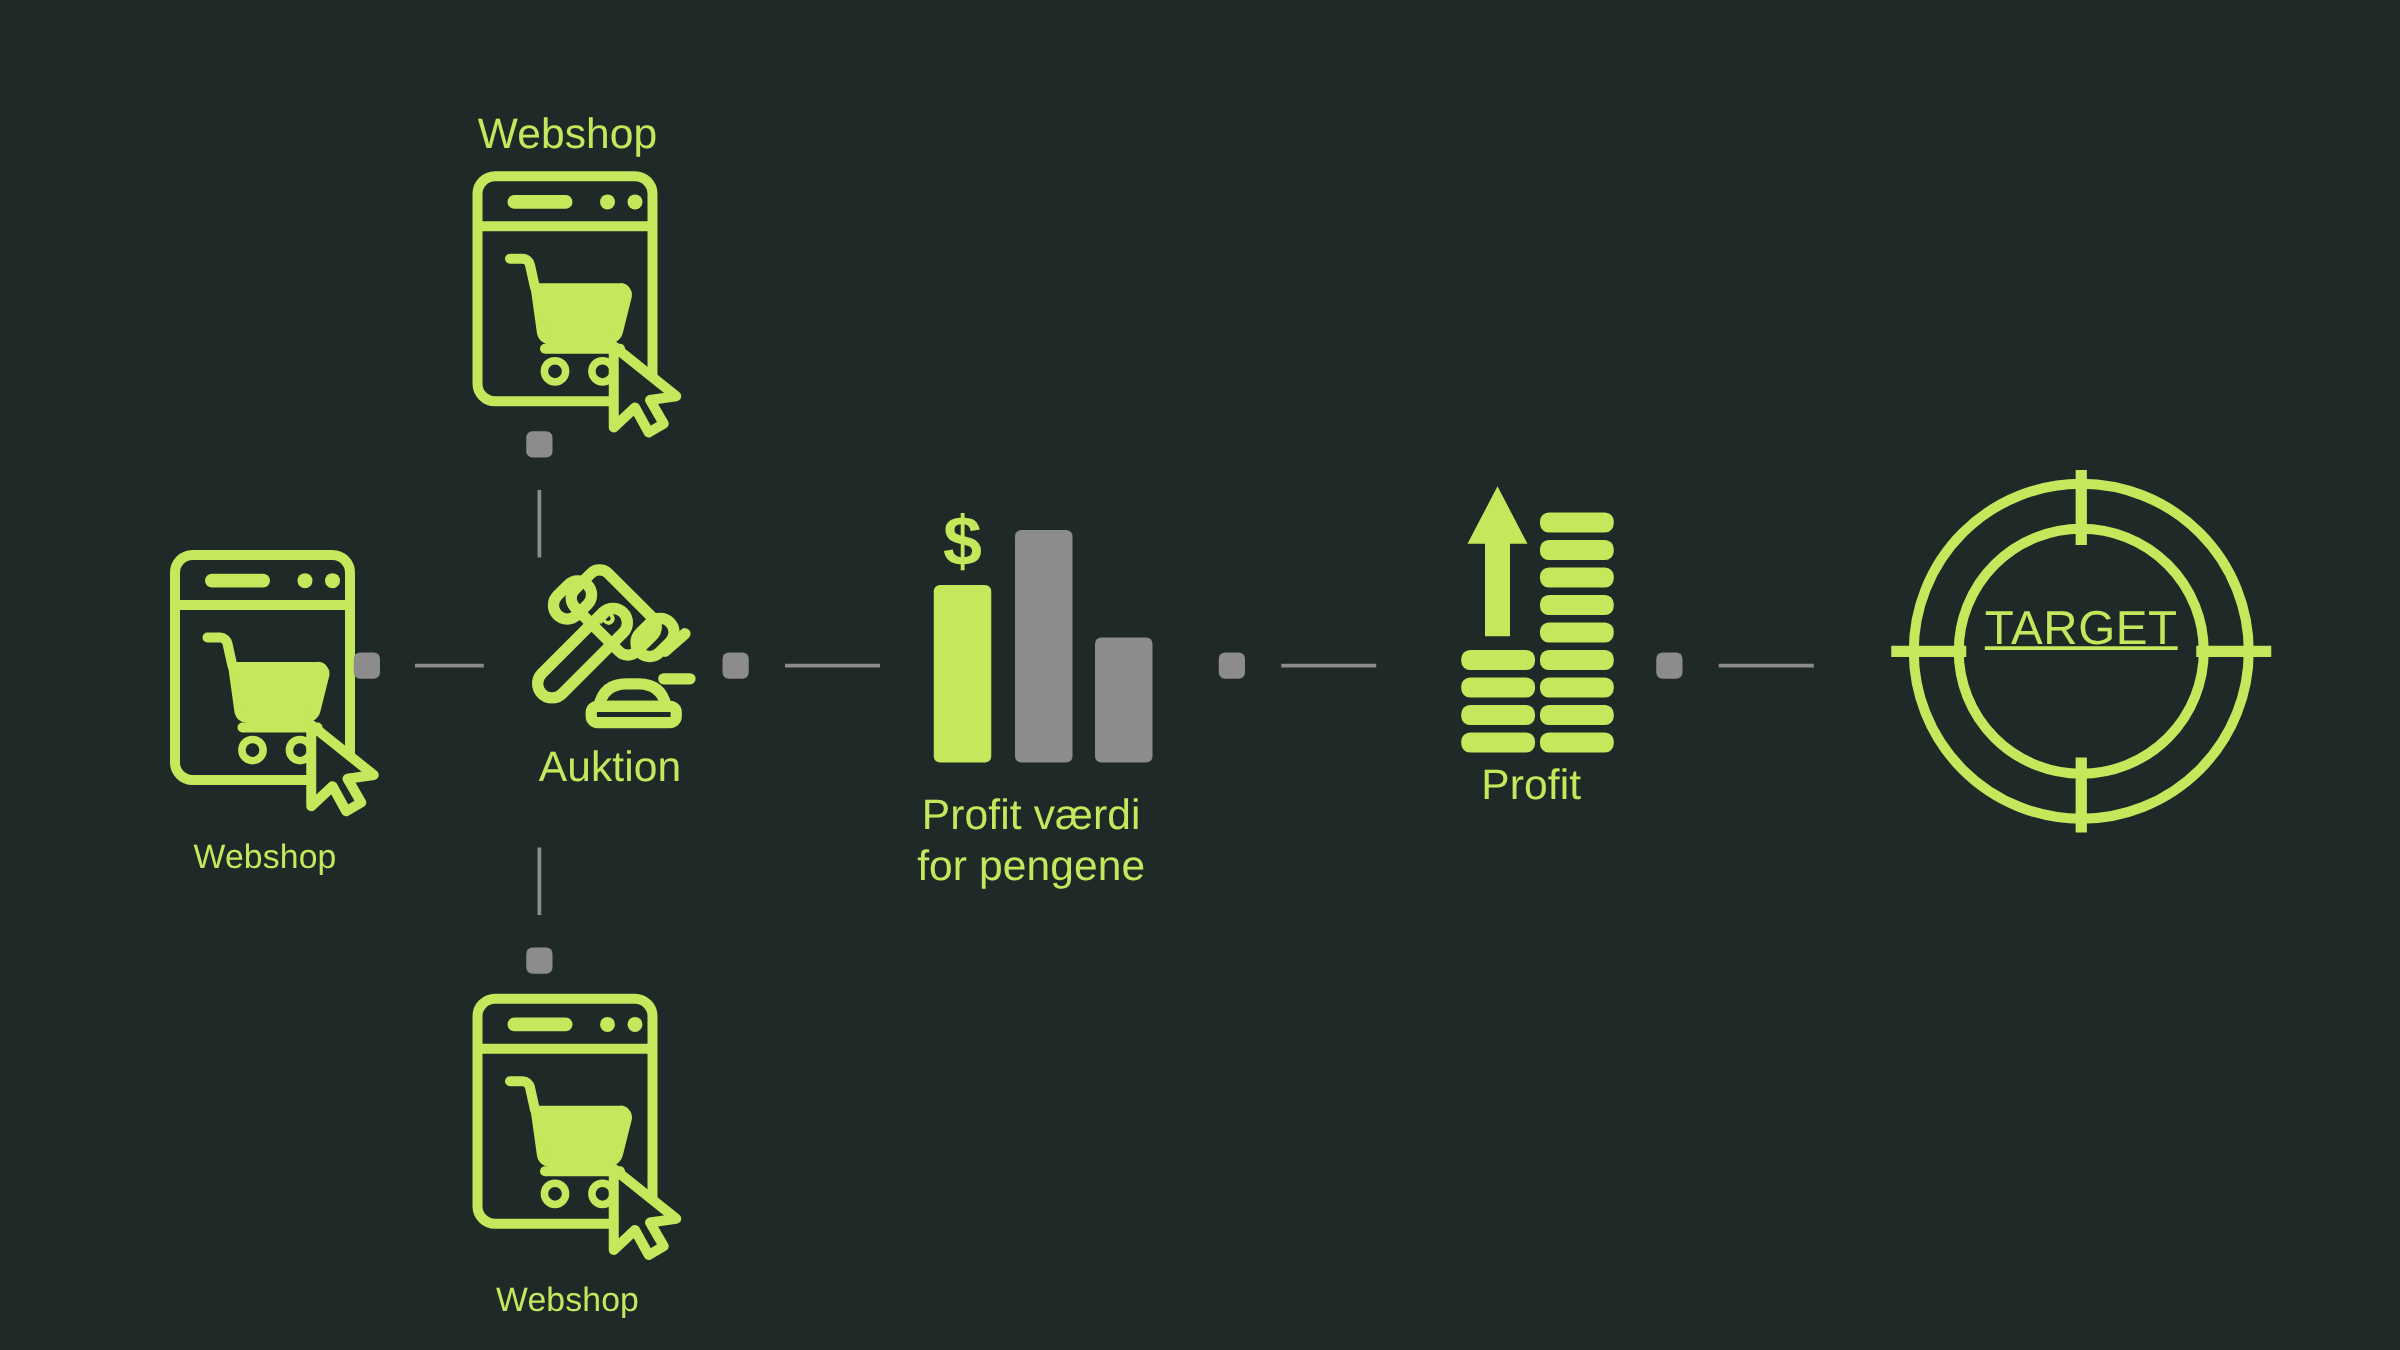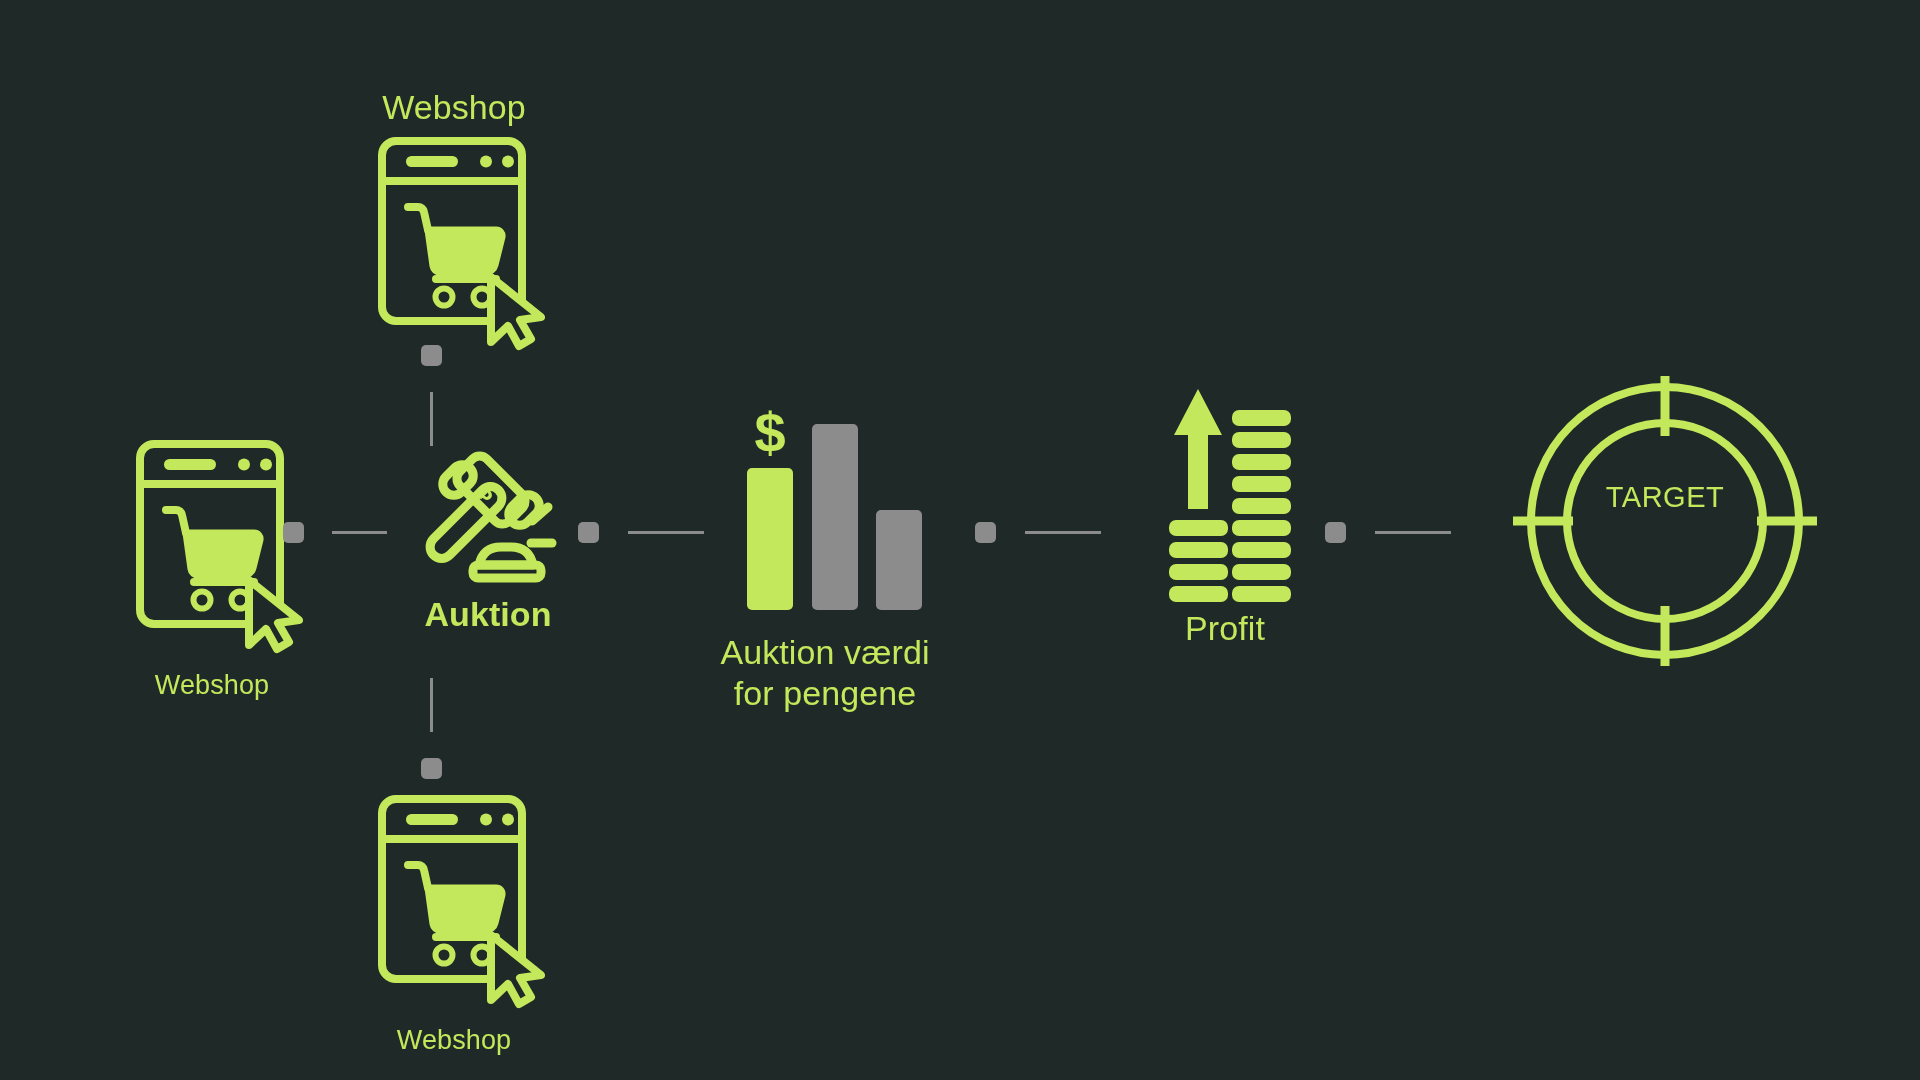--- a/index.html
+++ b/index.html
@@ -145,21 +145,21 @@
 
           <path d="M57 110 q4 -18 22 -18 h10 q18 0 22 18 z"></path>
           <rect x="51" y="110" width="68" height="13" rx="5"></rect>
 
           <path d="M110 66 L126 52"></path>
           <path d="M109 88 L130 88"></path>
         </g>
         <text x="64" y="44" fill="#c3e85c" font-family="Liberation Sans, sans-serif" font-size="26" font-weight="bold" text-anchor="middle" transform="rotate(45 64 38)">$</text>
       </svg>
     </span>
-    <div class="label gap-top" style="font-weight:bold;">Auktion</div>
+    <div class="label gap-top" style="">Auktion</div>
   </div>
 
   <div class="conn-v" style="left:421px; top:678px;">
     <div class="conn-vline" style="height:54px;"></div>
     <div class="conn-sq" style="margin-top:26px;"></div>
   </div>
 
   <div class="conn-h" style="left:578px; top:517px;">
     <div class="conn-sq"></div>
     <div class="conn-line" style="width:76px; margin-left:29px;"></div>
@@ -167,21 +167,21 @@
 
   <div class="node" style="left:690px; top:400px; width:270px;">
     <span>
       <svg width="170" height="212" viewBox="0 0 170 212">
         <text x="30" y="52" fill="#c3e85c" font-family="Liberation Sans, sans-serif" font-size="56" font-weight="bold" text-anchor="middle">$</text>
         <rect x="7" y="68" width="46" height="142" rx="5" fill="#c3e85c"></rect>
         <rect x="72" y="24" width="46" height="186" rx="5" fill="#8c8c8c"></rect>
         <rect x="136" y="110" width="46" height="100" rx="5" fill="#8c8c8c"></rect>
       </svg>
     </span>
-    <div class="label" style="margin-top:20px; line-height:1.22;">Auktion værdi
+    <div class="label" style="margin-top:20px; line-height:1.22;">Profit værdi
 for pengene</div>
   </div>
 
   <div class="conn-h" style="left:975px; top:517px;">
     <div class="conn-sq"></div>
     <div class="conn-line" style="width:76px; margin-left:29px;"></div>
   </div>
 
   <div class="node" style="left:1125px; top:383px; width:200px;">
     <span>
@@ -218,21 +218,21 @@
     <span style="position:relative; display:block; width:300px; height:286px;">
       <svg width="300" height="286" viewBox="0 0 300 286" style="position:absolute; left:0; top:0;">
         <circle cx="150" cy="143" r="134" fill="none" stroke="#c3e85c" stroke-width="8"></circle>
         <circle cx="150" cy="143" r="98" fill="none" stroke="#c3e85c" stroke-width="8"></circle>
         <line x1="150" y1="-2" x2="150" y2="58" stroke="#c3e85c" stroke-width="9"></line>
         <line x1="150" y1="228" x2="150" y2="288" stroke="#c3e85c" stroke-width="9"></line>
         <line x1="-2" y1="143" x2="58" y2="143" stroke="#c3e85c" stroke-width="9"></line>
         <line x1="242" y1="143" x2="302" y2="143" stroke="#c3e85c" stroke-width="9"></line>
       </svg>
       <span style="position:absolute; left:0; top:103px; width:300px; text-align:center;">
-        <span class="label" style="display:block; font-size:29px; letter-spacing:0.5px;">TARGET</span>
+        <span class="label" style="display:block; font-size:38px; letter-spacing:0.5px;text-decoration:underline;">TARGET</span>
       </span>
     </span>
   </div>
 
   <div class="node" style="left:364px; top:795px; width:180px;">
     <span>
       <svg width="152" height="188" viewBox="0 0 152 188">
         <rect x="4" y="4" width="140" height="180" rx="14" ry="14" fill="none" stroke="#c3e85c" stroke-width="8"></rect>
         <line x1="4" y1="44" x2="144" y2="44" stroke="#c3e85c" stroke-width="8"></line>
         <rect x="28" y="19" width="52" height="11" rx="5.5" fill="#c3e85c"></rect>

